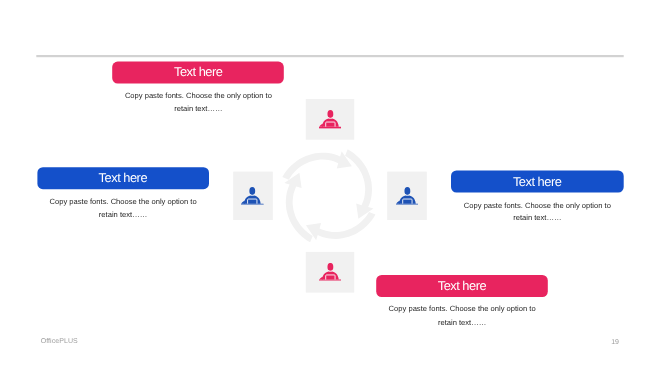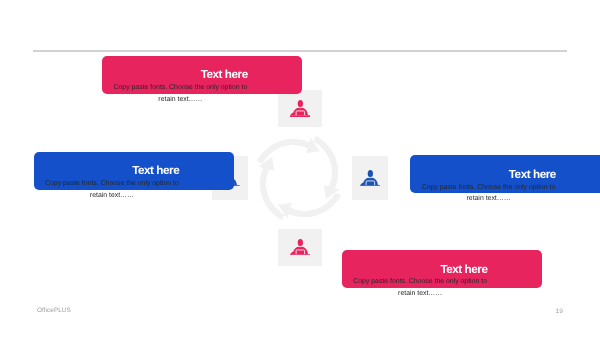--- a/index.html
+++ b/index.html
@@ -10,23 +10,23 @@
     -webkit-font-smoothing:antialiased;
     text-rendering:geometricPrecision;
   }
   .slide{position:absolute;left:0;top:0;width:600px;height:337px;background:#fff;}
 
   .hrule{position:absolute;left:33px;top:50px;width:534px;height:1.6px;background:#d2d2d2;}
 
   .callout{position:absolute;}
   .pill{
     position:absolute;left:0;top:0;
-    height:38px;border-radius:5px;
-    color:#fff;font-size:11.7px;font-weight:700;letter-spacing:-0.45px;text-indent:-0.45px;
-    display:flex;align-items:center;justify-content:center;padding-left:44px;
+    height:20px;border-radius:5px;
+    color:#fff;font-size:11.7px;font-weight:400;letter-spacing:-0.45px;text-indent:-0.45px;
+    display:flex;align-items:center;justify-content:center;
   }
   .pill.pink{background:#e8245f;}
   .pill.blue{background:#1450ca;}
   .body-text{
     position:absolute;left:0;
     text-align:center;
     font-size:6.9px;
     line-height:11.8px;
     color:#262626;
   }

